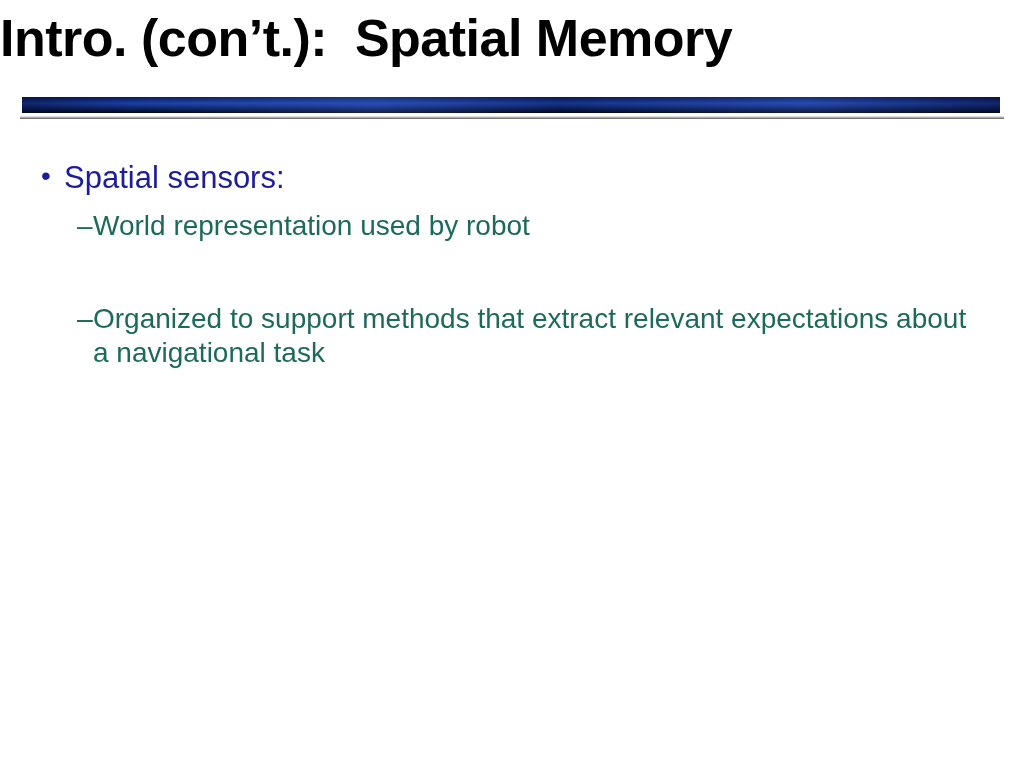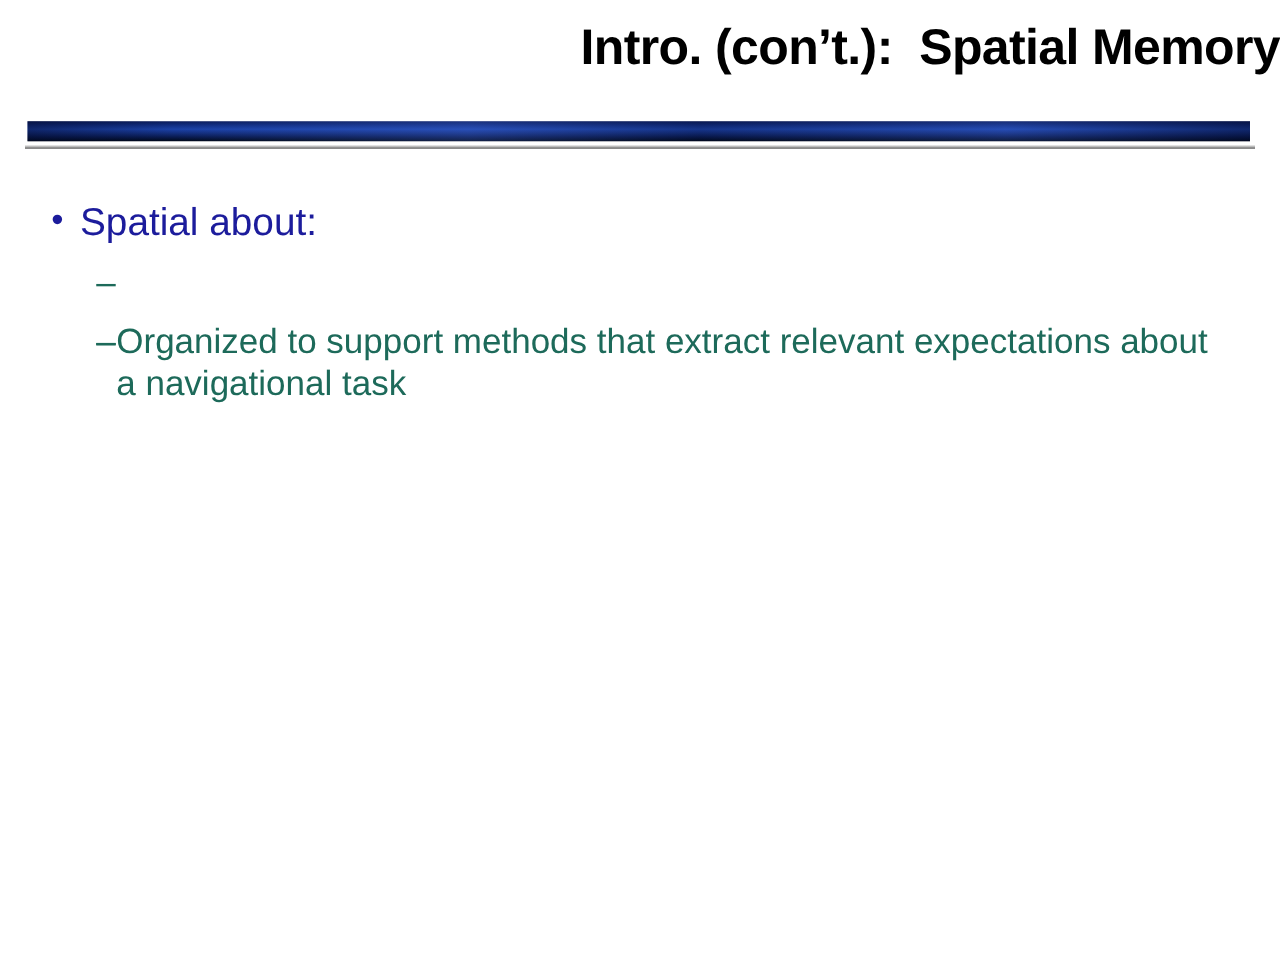--- a/index.html
+++ b/index.html
@@ -13,22 +13,22 @@
     height: 768px;
     background: #ffffff;
     overflow: hidden;
     font-family: "Liberation Sans", "DejaVu Sans", sans-serif;
   }
   .title {
     position: absolute;
     top: 14px;
     left: 0;
     width: 1024px;
-    text-align: right;
-    font-size: 40px;
+    text-align: left;
+    font-size: 52px;
     line-height: 48px;
     font-weight: bold;
     color: var(--title_text, #000000);
     white-space: pre;
     letter-spacing: -0.5px;
   }
   .divider-bar {
     position: absolute;
     left: 22px;
     top: 97px;
@@ -94,25 +94,26 @@
   <div class="title">Intro. (con’t.):  Spatial Memory</div>
 
   <div class="divider-bar"></div>
 
   <div class="divider-shadow"></div>
 
   <div class="content">
 
     <div class="bullet-l1">
       <span class="marker">•</span>
-      <span>Spatial about:</span>
+      <span>Spatial sensors:</span>
     </div>
 
     <div class="bullet-l2 first">
       <span class="marker">–</span>
+      <span>World representation used by robot</span>
     </div>
 
     <div class="bullet-l2 second">
       <span class="marker">–</span>
     </div>
 
     <div class="bullet-l2 third">
       <span class="marker">–</span>
       <span>Organized to support methods that extract relevant expectations about a navigational task</span>
     </div>

